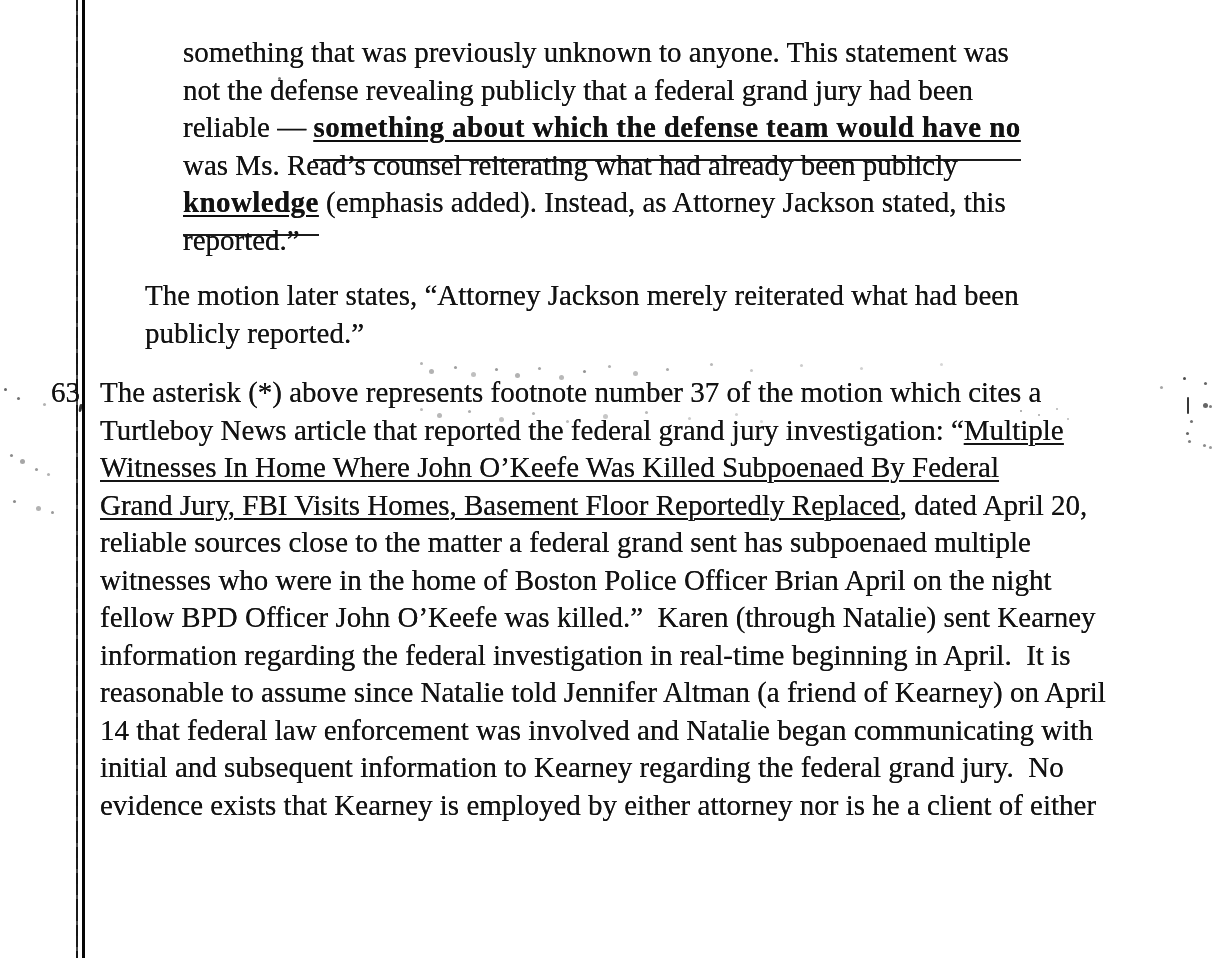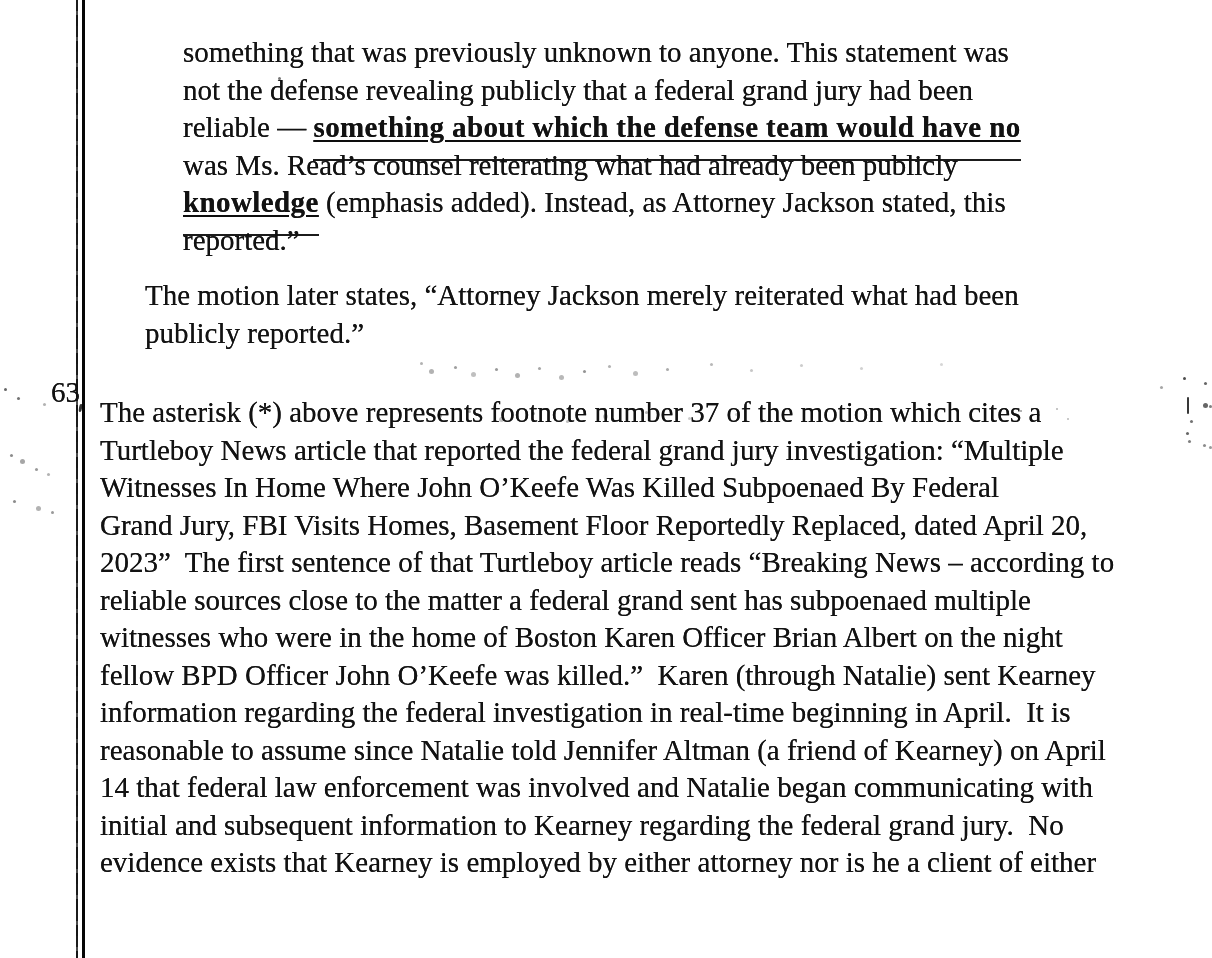--- a/index.html
+++ b/index.html
@@ -16,28 +16,29 @@
   .rule-thin{
     left:76px;width:2px;
     background:repeating-linear-gradient(180deg,#1c1c1c 0 11px,#4a4a4a 11px 15px,#161616 15px 26px);
   }
   .rule-thick{left:82px;width:3px;background:#050505;}
   
   .textblock{position:absolute;font-size:29px;line-height:37.5px;}
   .tline{white-space:pre;text-shadow:0 0 .45px rgba(10,10,10,.85);}
   .blockquote{left:183px;top:34px;}
   .motion-para{left:100px;top:277px;margin-left:45px;}
-  .item63-para{left:100px;top:374px;margin-top:20px;}
+  .item63-para{left:100px;top:374px;}
   .para-number{
     position:absolute;left:51px;top:374px;
     font-size:29px;line-height:37.5px;
     text-shadow:0 0 .45px rgba(10,10,10,.85);
   }
   .seg-p{}
   .seg-u{
+    text-decoration:underline;
     text-decoration-thickness:2px;
     text-underline-offset:3px;
     text-decoration-color:#141414;
   }
   .seg-bu{
     font-weight:700;
     letter-spacing:.4px;
     text-decoration:underline;
     text-decoration-thickness:2px;
     text-underline-offset:3px;
@@ -118,23 +119,22 @@
   <div class="textblock motion-para">
       <div class="tline"><span class="seg-p">The motion later states, “Attorney Jackson merely reiterated what had been</span></div>
       <div class="tline"><span class="seg-p">publicly reported.”</span></div>
     </div>
 
   <div class="textblock item63-para">
       <div class="tline"><span class="seg-p">The asterisk (*) above represents footnote number 37 of the motion which cites a</span></div>
       <div class="tline"><span class="seg-p">Turtleboy News article that reported the federal grand jury investigation: “</span><span class="seg-u">Multiple</span></div>
       <div class="tline"><span class="seg-u">Witnesses In Home Where John O’Keefe Was Killed Subpoenaed By Federal</span></div>
       <div class="tline"><span class="seg-u">Grand Jury, FBI Visits Homes, Basement Floor Reportedly Replaced</span><span class="seg-p">, dated April 20,</span></div>
-      <div class="tline"><span class="seg-p">2023”  The first sentence of that Turtleboy article reads “Breaking News – according to</span></div>
       <div class="tline"><span class="seg-p">reliable sources close to the matter a federal grand sent has subpoenaed multiple</span></div>
-      <div class="tline"><span class="seg-p">witnesses who were in the home of Boston Karen Officer Brian Albert on the night</span></div>
+      <div class="tline"><span class="seg-p">witnesses who were in the home of Boston Police Officer Brian April on the night</span></div>
       <div class="tline"><span class="seg-p">fellow BPD Officer John O’Keefe was killed.”  Karen (through Natalie) sent Kearney</span></div>
       <div class="tline"><span class="seg-p">information regarding the federal investigation in real-time beginning in April.  It is</span></div>
       <div class="tline"><span class="seg-p">reasonable to assume since Natalie told Jennifer Altman (a friend of Kearney) on April</span></div>
       <div class="tline"><span class="seg-p">14 that federal law enforcement was involved and Natalie began communicating with</span></div>
       <div class="tline"><span class="seg-p">initial and subsequent information to Kearney regarding the federal grand jury.  No</span></div>
       <div class="tline"><span class="seg-p">evidence exists that Kearney is employed by either attorney nor is he a client of either</span></div>
     </div>
 
   <div class="noise smudge-a"></div>
   <div class="noise smudge-b"></div>

